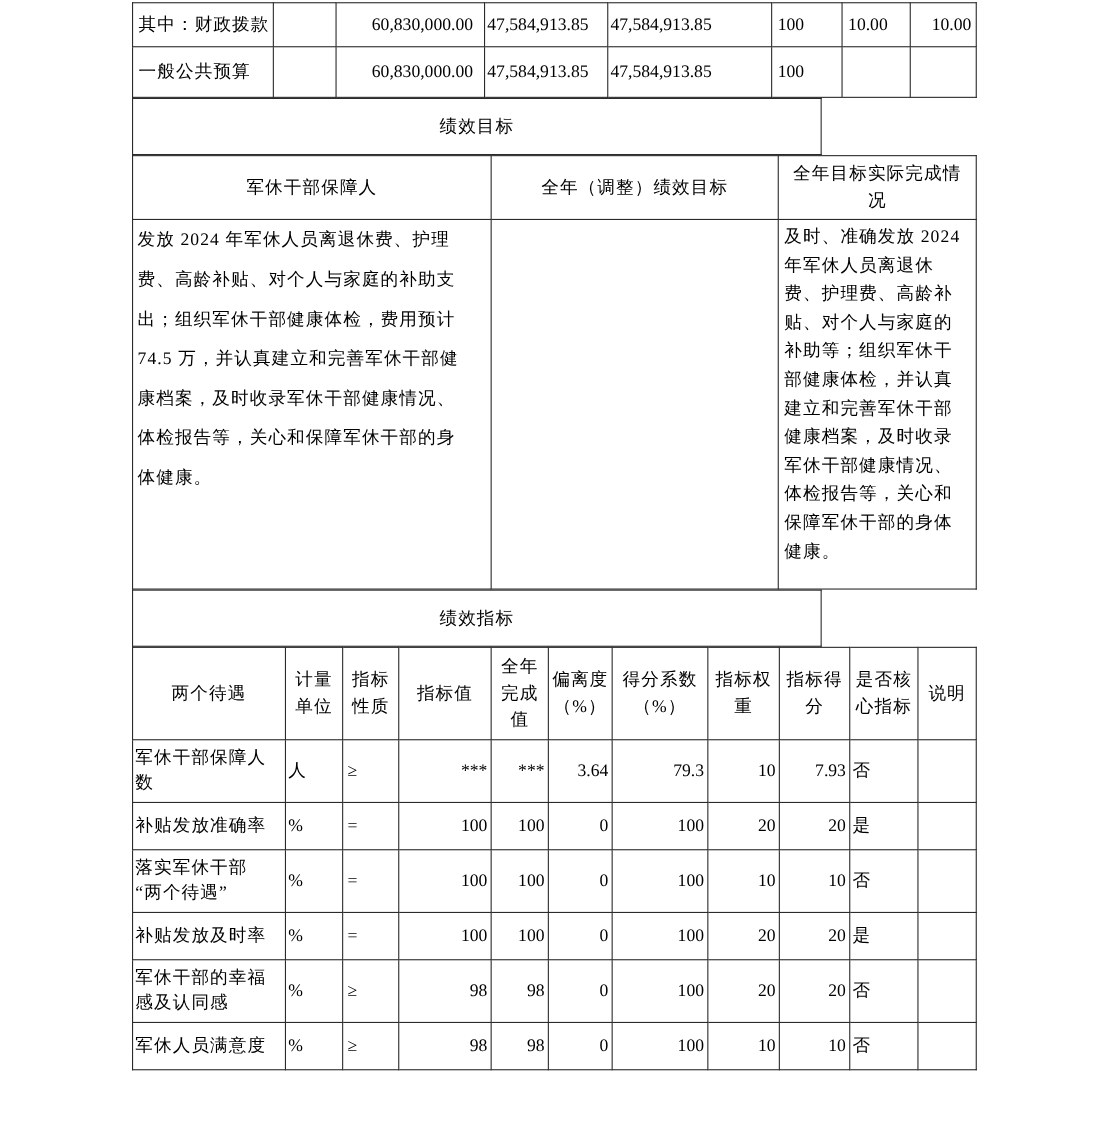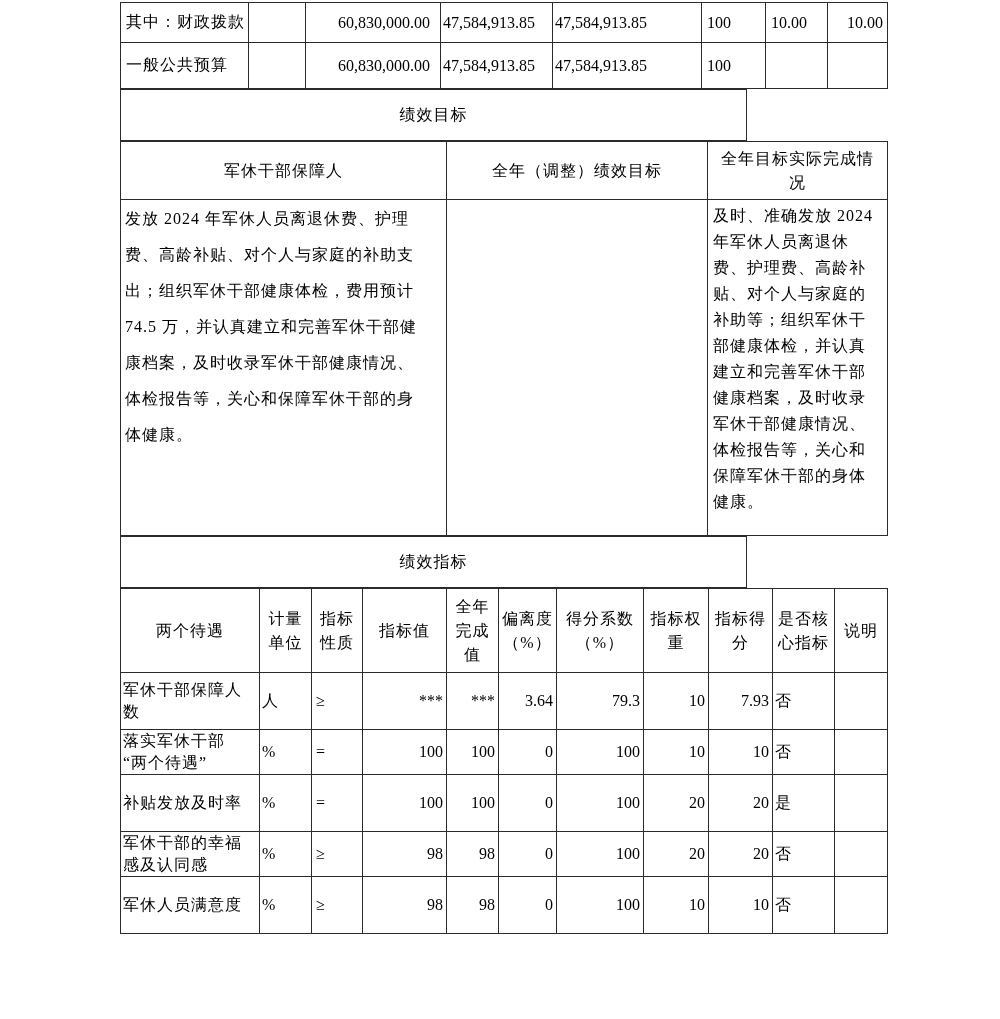--- a/index.html
+++ b/index.html
@@ -189,20 +189,33 @@
           <td>***</td>
           <td>***</td>
           <td>3.64</td>
           <td>79.3</td>
           <td>10</td>
           <td>7.93</td>
           <td>否</td>
           <td></td>
         </tr>
         <tr>
+          <td>补贴发放准确率</td>
+          <td>%</td>
+          <td>=</td>
+          <td>100</td>
+          <td>100</td>
+          <td>0</td>
+          <td>100</td>
+          <td>20</td>
+          <td>20</td>
+          <td>是</td>
+          <td></td>
+        </tr>
+        <tr>
           <td>落实军休干部
 “两个待遇”</td>
           <td>%</td>
           <td>=</td>
           <td>100</td>
           <td>100</td>
           <td>0</td>
           <td>100</td>
           <td>10</td>
           <td>10</td>

